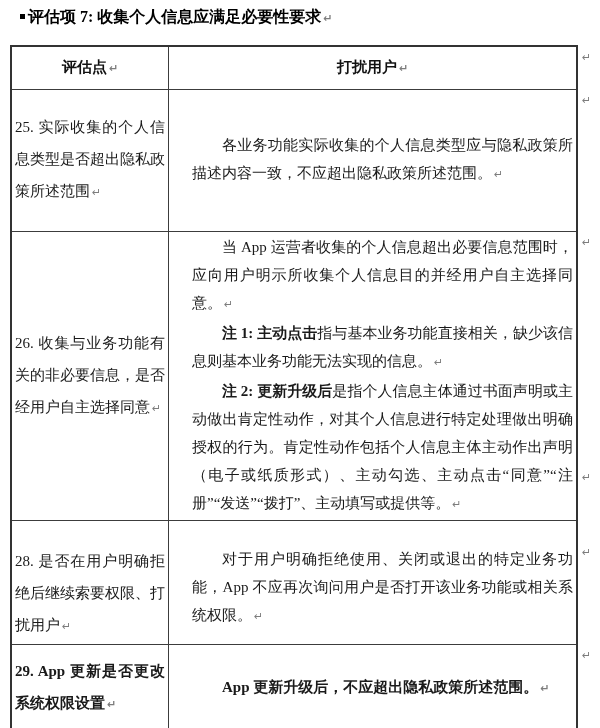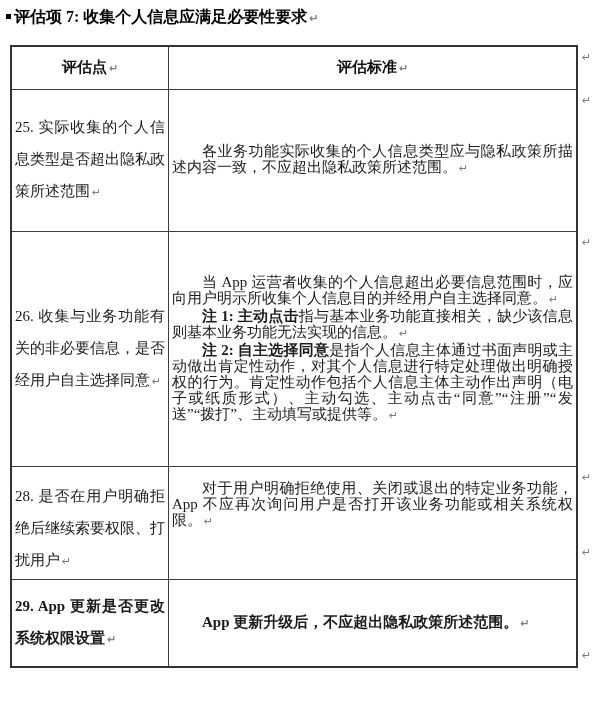--- a/index.html
+++ b/index.html
@@ -1,36 +1,36 @@
 <!DOCTYPE html>
 <html><head>
 <meta charset="utf-8">
 <style>
   html,body{margin:0;padding:0;background:#fff;}
   .sheet{
     position:relative;width:600px;height:728px;background:#ffffff;overflow:hidden;
     font-family:"Liberation Serif","DejaVu Serif",serif;color:#1a1a1a;
   }
   
-  .title{position:absolute;top:7px;left:6px;font-size:16px;font-weight:bold;color:#000;white-space:nowrap;}
+  .title{position:absolute;top:7px;left:20px;font-size:16px;font-weight:bold;color:#000;white-space:nowrap;}
   .bullet{display:inline-block;width:5px;height:5px;background:#000;margin:0 3px 3px 0;vertical-align:middle;}
   
   .doc-table{
     position:absolute;top:45px;left:10px;width:568px;
     border-collapse:collapse;table-layout:fixed;
     border:2px solid #333;
   }
   .doc-table th,.doc-table td{border:1px solid #3c3c3c;padding:1px 3px;vertical-align:middle;}
   th.point,td.point{width:150px;}
   .hr{height:43px;margin-left:7px;}
   .r0{height:142px;} .r1{height:235px;} .r2{height:75px;} .r3{height:103px;} .r4{height:88px;font-weight:bold;}
   th{font-size:15px;font-weight:bold;text-align:center;color:#111;}
   .ptext{font-size:15px;line-height:32px;text-align:justify;}
-  .para{font-size:15px;line-height:16px;text-indent:2em;text-align:justify;}
-  tr.top td{vertical-align:top;padding-top:13px;}
+  .para{font-size:15px;line-height:28px;text-indent:2em;text-align:justify;margin-left:20px;}
+  tr.top td{vertical-align:top;padding-top:24px;}
   .b{font-weight:bold;}
   .sq{
     text-decoration-style:wavy;
     text-decoration-color:#e60000;
     text-decoration-thickness:1px;
     text-underline-offset:3px;
   }
   .mark{color:#7d7d7d;font-size:11px;padding-left:2px;font-family:"DejaVu Sans",sans-serif;}
   .row-mark{position:absolute;left:582px;color:#7d7d7d;font-size:11px;font-family:"DejaVu Sans",sans-serif;}
 </style>
@@ -40,40 +40,40 @@
 <div class="sheet">
 
   <div class="title">
     <span class="bullet"></span><span class="title-text">评估项 7: 收集个人信息应满足必要性要求</span><span class="mark">↵</span>
   </div>
 
   <table class="doc-table">
     <thead>
       <tr class="hr">
         <th class="point"><span>评估点</span><span class="mark">↵</span></th>
-        <th class="standard"><span>评估标准</span><span class="mark">↵</span></th>
+        <th class="standard"><span>打扰用户</span><span class="mark">↵</span></th>
       </tr>
     </thead>
     <tbody id="tbody">
         <tr class="r0">
           <td class="point">
             <div class="ptext">25. 实际收集的个人信息类型是否超出隐私政策所述范围<span class="mark">↵</span></div>
           </td>
           <td class="standard">
             <div class="para"><span>各业务功能实际收集的个人信息类型应与隐私政策所描述内容一致，不应超出隐私政策所述范围。</span><span class="mark">↵</span></div>
           </td>
         </tr>
         <tr class="r1">
           <td class="point">
             <div class="ptext">26. 收集与业务功能有关的非必要信息，是否经用户自主选择同意<span class="mark">↵</span></div>
           </td>
           <td class="standard">
             <div class="para"><span>当 App 运营者收集的个人信息超出必要信息范围时，应向用户明示所收集个人信息目的并经用户自主选择同意。</span><span class="mark">↵</span></div>
             <div class="para"><span class="b">注 1: 主动点击</span><span>指与基本业务功能直接相关，缺少该信息则基本业务功能无法实现的信息。</span><span class="mark">↵</span></div>
-            <div class="para"><span class="b">注 2: 自主选择同意</span><span>是指个人信息主体通过书面声明或主动做出肯定性动作，对其个人信息进行特定处理做出明确授权的行为。肯定性动作包括个人信息主体主动</span><span class="sq">作出</span><span>声明（电子或纸质形式）、主动勾选、主动点击“同意”“注册”“发送”“拨打”、主动填写或提供等。</span><span class="mark">↵</span></div>
+            <div class="para"><span class="b">注 2: 更新升级后</span><span>是指个人信息主体通过书面声明或主动做出肯定性动作，对其个人信息进行特定处理做出明确授权的行为。肯定性动作包括个人信息主体主动</span><span class="sq">作出</span><span>声明（电子或纸质形式）、主动勾选、主动点击“同意”“注册”“发送”“拨打”、主动填写或提供等。</span><span class="mark">↵</span></div>
           </td>
         </tr>
         <tr class="r3 top">
           <td class="point">
             <div class="ptext">28. 是否在用户明确拒绝后继续索要权限、打扰用户<span class="mark">↵</span></div>
           </td>
           <td class="standard">
             <div class="para"><span>对于用户明确拒绝使用、关闭或退出的特定业务功能，App 不应再次询问用户是否打开该业务功能或相关系统权限。</span><span class="mark">↵</span></div>
           </td>
         </tr>

